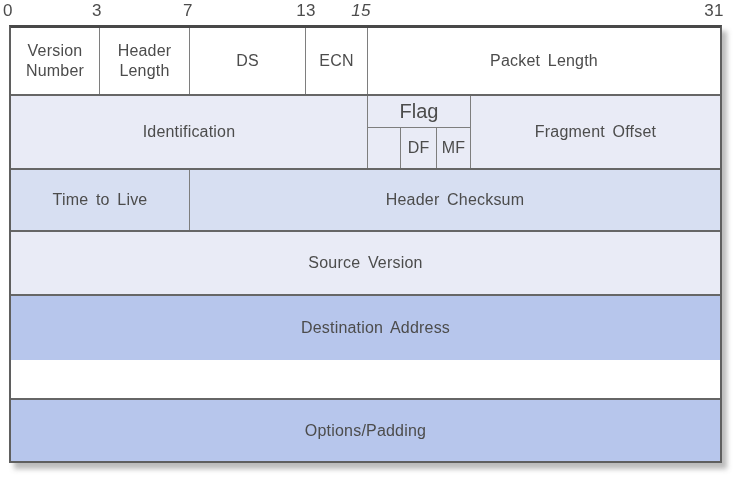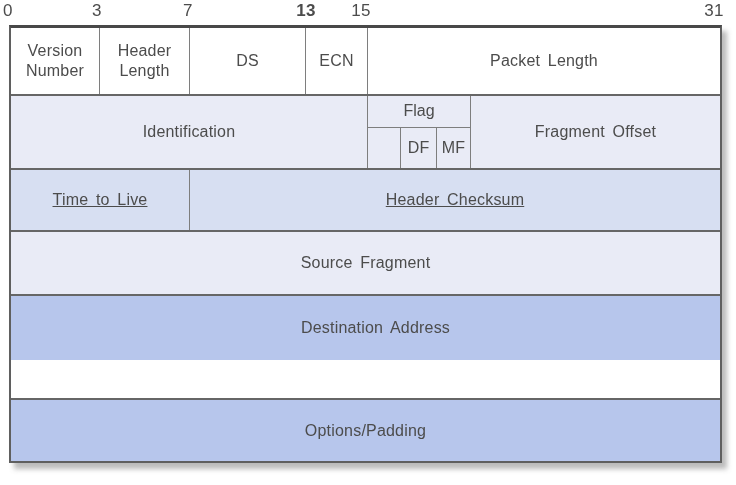--- a/index.html
+++ b/index.html
@@ -14,38 +14,38 @@
   
   .ruler{position:absolute;left:0;top:0;width:736px;height:25px;}
   .ruler span{
     position:absolute;top:1px;
     transform:translateX(-50%);
     font-size:17px;letter-spacing:.3px;
     color:var(--text,#4c4c4c);
     white-space:nowrap;
   }
   .rl1{left:8px;} .rl2{left:97px;} .rl3{left:188px;}
-  .rl4{left:306px;font-weight:bold;} .rl5{left:361px;} .rl6{left:714px;}
+  .rl4{left:306px;} .rl5{left:361px;font-style:italic;} .rl6{left:714px;}
 
   
   .hdr-table{
     position:absolute;left:9px;top:25px;
     width:709px;height:433px;
     border:2px solid var(--border-outer,#5f5f5f);
     border-top:3px solid var(--border-top,#484848);
     box-shadow:5px 6px 5px rgba(105,105,105,.45);
     background:#fff;
     display:flex;flex-direction:column;
     box-sizing:content-box;
   }
   .row{display:flex;flex-direction:row;box-sizing:border-box;}
   .row + .row{border-top:2px solid var(--border-row,#666666);}
   .r1{height:71px;background:var(--row-white,#ffffff);border-radius:30px;}
   .r2{height:80px;background:var(--row-light,#e9ebf6);}
-  .r3{height:67px;background:var(--row-medium,#d7dff2);text-decoration:underline;}
+  .r3{height:67px;background:var(--row-medium,#d7dff2);}
   .r4{height:70px;background:var(--row-light,#e9ebf6);}
   .r5{height:71px;background:var(--row-dark,#b7c6ec);padding-left:20px;}
   .r6{height:68px;background:var(--row-dark,#b7c6ec);margin-top:38px;}
 
   .cell{
     box-sizing:border-box;
     display:flex;align-items:center;justify-content:center;
     text-align:center;
     font-size:16px;line-height:1.25;
     word-spacing:3px;letter-spacing:.2px;
@@ -64,21 +64,21 @@
   .c-ident{width:356px;}
   .flag-group{
     width:103px;box-sizing:border-box;
     border-left:1px solid var(--border-cell,#7e7e7e);
     display:flex;flex-direction:column;
   }
   .flag-title{
     height:32px;box-sizing:border-box;
     border-bottom:1px solid var(--border-cell,#7e7e7e);
     display:flex;align-items:center;justify-content:center;
-    font-size:16px;color:var(--text,#4c4c4c);
+    font-size:20px;color:var(--text,#4c4c4c);
   }
   .flag-sub{flex:1;display:flex;}
   .c-rsv{width:32px;}
   .c-df{width:36px;}
   .c-mf{width:34px;}
   .c-frag{flex:1;}
   
   .c-ttl{width:178px;}
   .c-transport{width:178px;}
   .c-checksum{flex:1;}
@@ -119,21 +119,21 @@
     </div>
     <div class="cell c-frag bl">Fragment Offset</div>
   </div>
 
   <div class="row r3">
     <div class="cell c-ttl">Time to Live</div>
     <div class="cell c-checksum bl">Header Checksum</div>
   </div>
 
   <div class="row r4">
-    <div class="cell c-full">Source Fragment</div>
+    <div class="cell c-full">Source Version</div>
   </div>
 
   <div class="row r5">
     <div class="cell c-full">Destination Address</div>
   </div>
 
   <div class="row r6">
     <div class="cell c-full">Options/Padding</div>
   </div>
 

